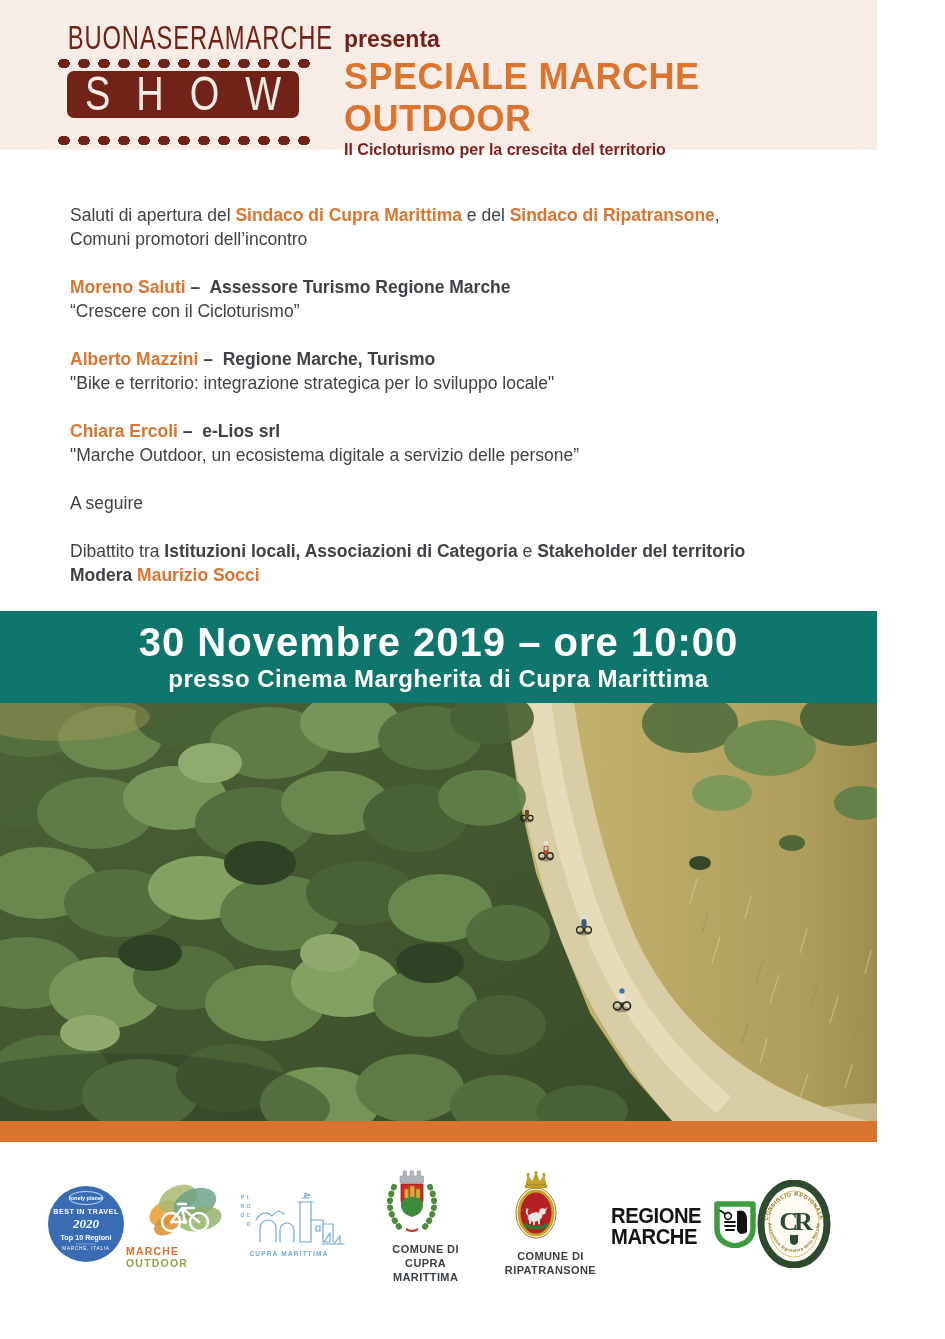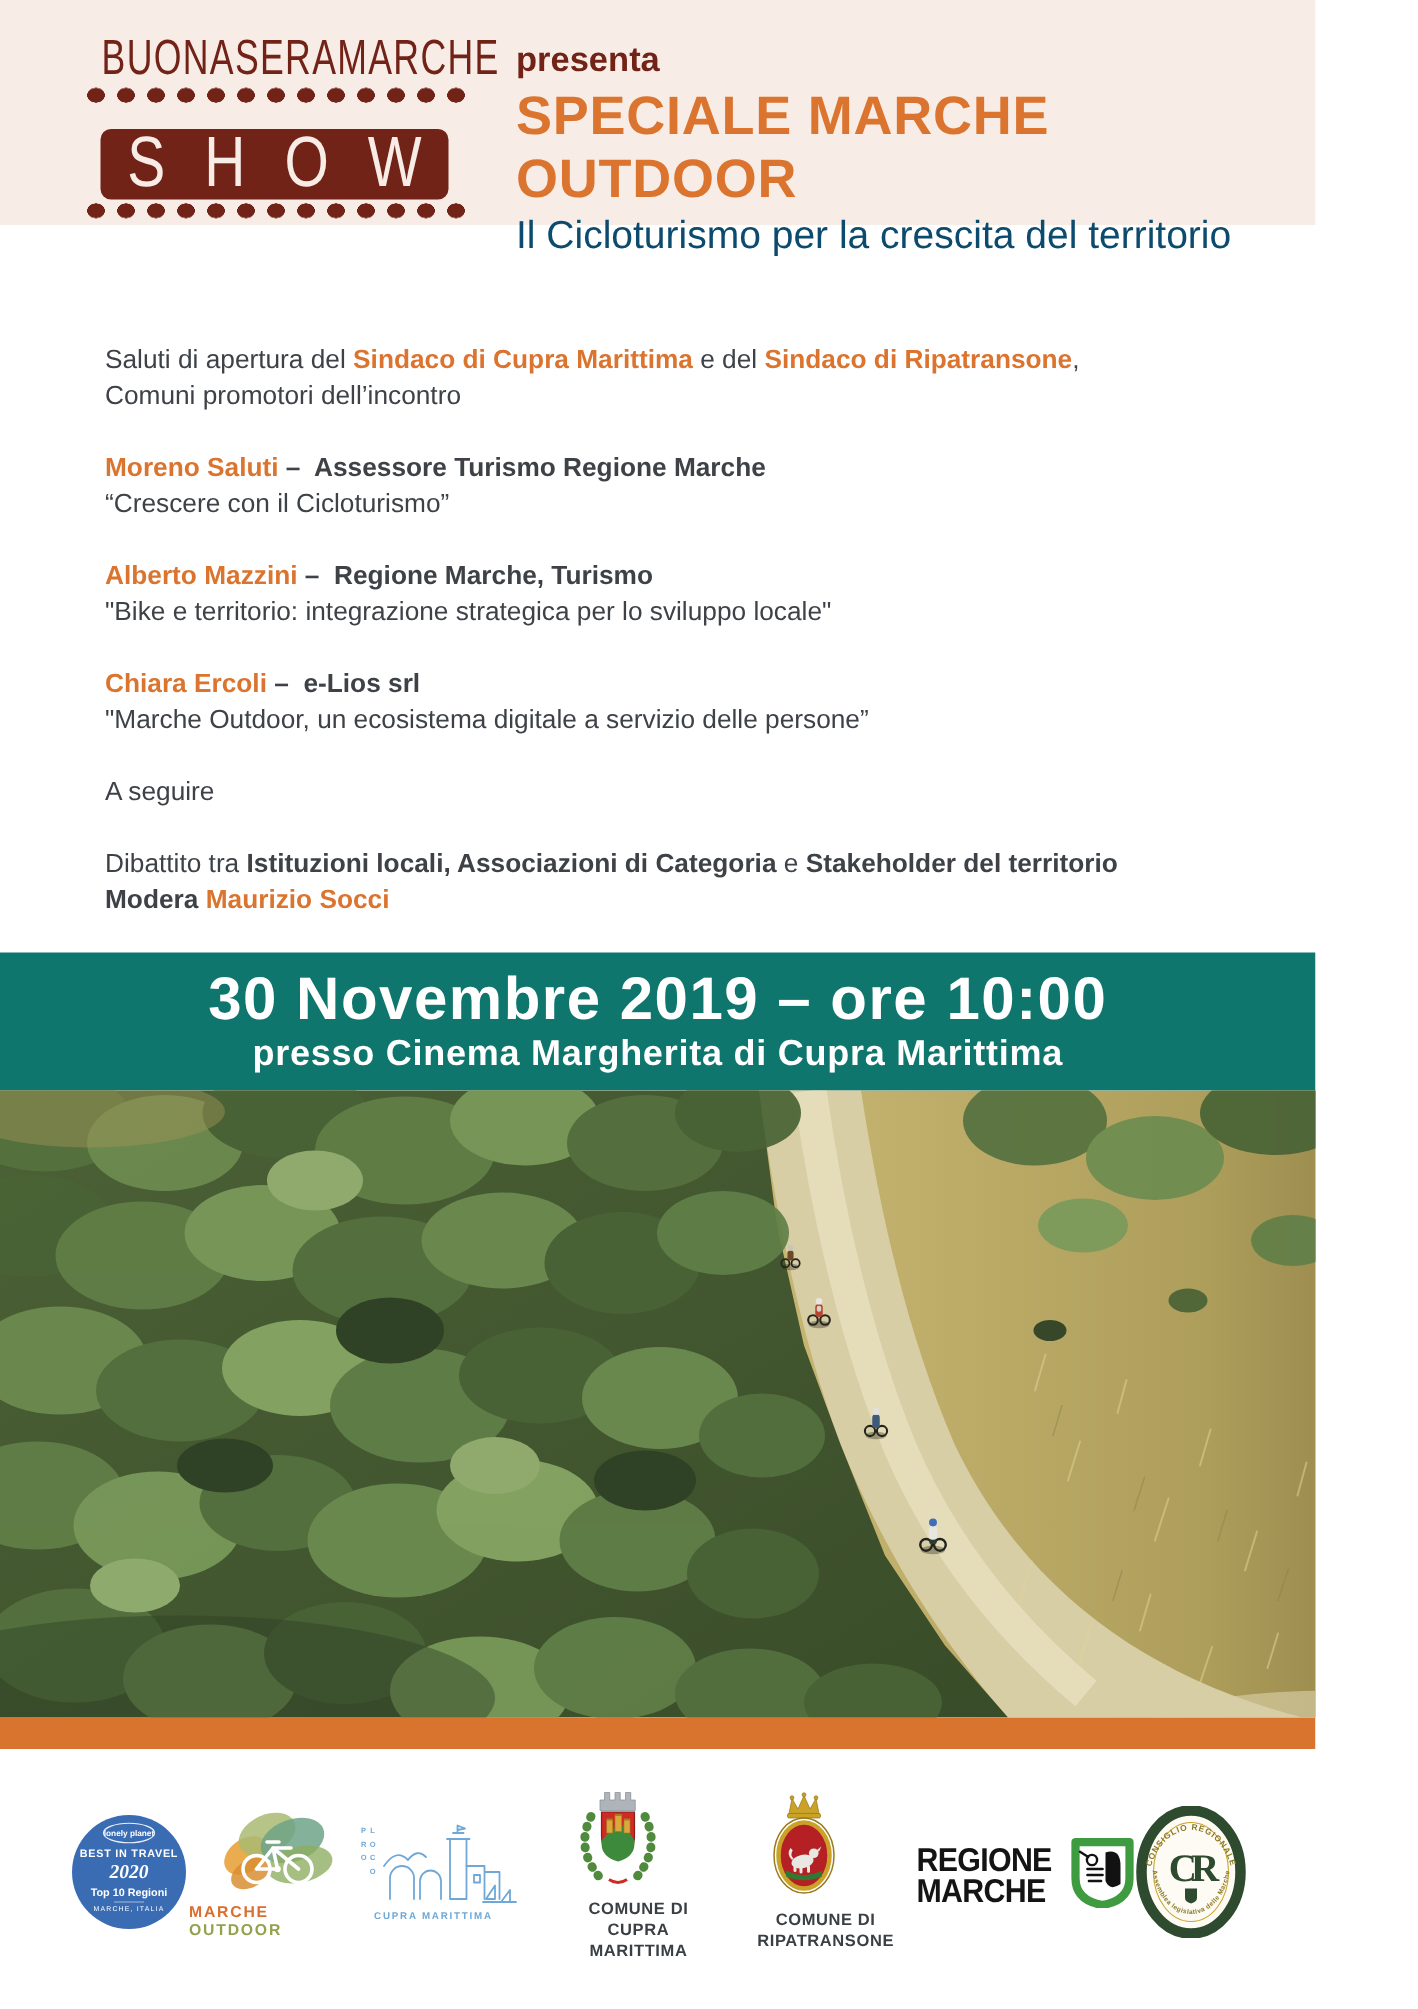--- a/index.html
+++ b/index.html
@@ -9,35 +9,35 @@
 
   
   .hdr { height:150px; background:#F8EDE6; display:flex; align-items:flex-start; padding:20px 0 0 52px; }
   .logo { width:266px; flex:0 0 auto; }
   .logo-top { color:#722318; font-size:27px; font-weight:400; letter-spacing:1px;
               transform:scale(0.88,1.22); transform-origin:center top; text-align:center; width:262px; }
   .marquee { width:262px; margin-top:6px; }
   .dots-row { height:13px; width:258px; margin:1px auto;
               background-image:radial-gradient(6px 5px at 10px 6.5px, #722318 97%, rgba(0,0,0,0) 100%);
               background-size:20px 13px; background-repeat:repeat-x; }
-  .marquee-mid { display:flex; align-items:flex-end; height:62px; }
+  .marquee-mid { display:flex; align-items:flex-start; height:62px; }
   .dots-col { width:13px; margin:2px 1px;
               background-image:radial-gradient(5px 6px at 6.5px 10px, #722318 97%, rgba(0,0,0,0) 100%);
               background-size:13px 19px; background-repeat:repeat-y; }
   .show-box { flex:1; background:#722318; border-radius:7px; border:2px solid #722318;
               display:flex; align-items:center; justify-content:center; }
   .show-text { color:#F8EDE6; font-size:38px; font-weight:400; letter-spacing:26px; margin-right:-26px;
                transform:scale(1,1.25); }
   .hdr-right { margin-left:26px; padding-top:6px; }
   .presenta { color:#722318; font-size:23px; font-weight:700; }
   .title    { color:#DB742F; font-size:36px; font-weight:800; letter-spacing:0.5px; margin-top:3px; }
-  .subtitle { color:#0c4a6e; font-size:26px; font-weight:400; margin-top:1px; }
-
-  
-  .prog { padding:53px 86px 0 70px; color:#3E4247; font-size:17.5px; line-height:24px;margin-top:24px; }
+  .subtitle { color:#7f1d1d; font-size:16px; font-weight:700; margin-top:1px; }
+
+  
+  .prog { padding:53px 86px 0 70px; color:#3E4247; font-size:17.5px; line-height:24px; }
   .prog p { margin:0 0 24px 0; white-space:pre-wrap; }
   .prog .line { display:block; }
   .o { color:#DB742F; font-weight:700; }
   .b { font-weight:700; }
 
   
   .banner { height:92px; background:#0f766e; color:#ffffff; display:flex; flex-direction:column;
             align-items:center; justify-content:center; }
   .banner-l1 { font-size:40px; font-weight:800; letter-spacing:1px; line-height:1.08; }
   .banner-l2 { font-size:24px; font-weight:700; letter-spacing:0.5px; }

